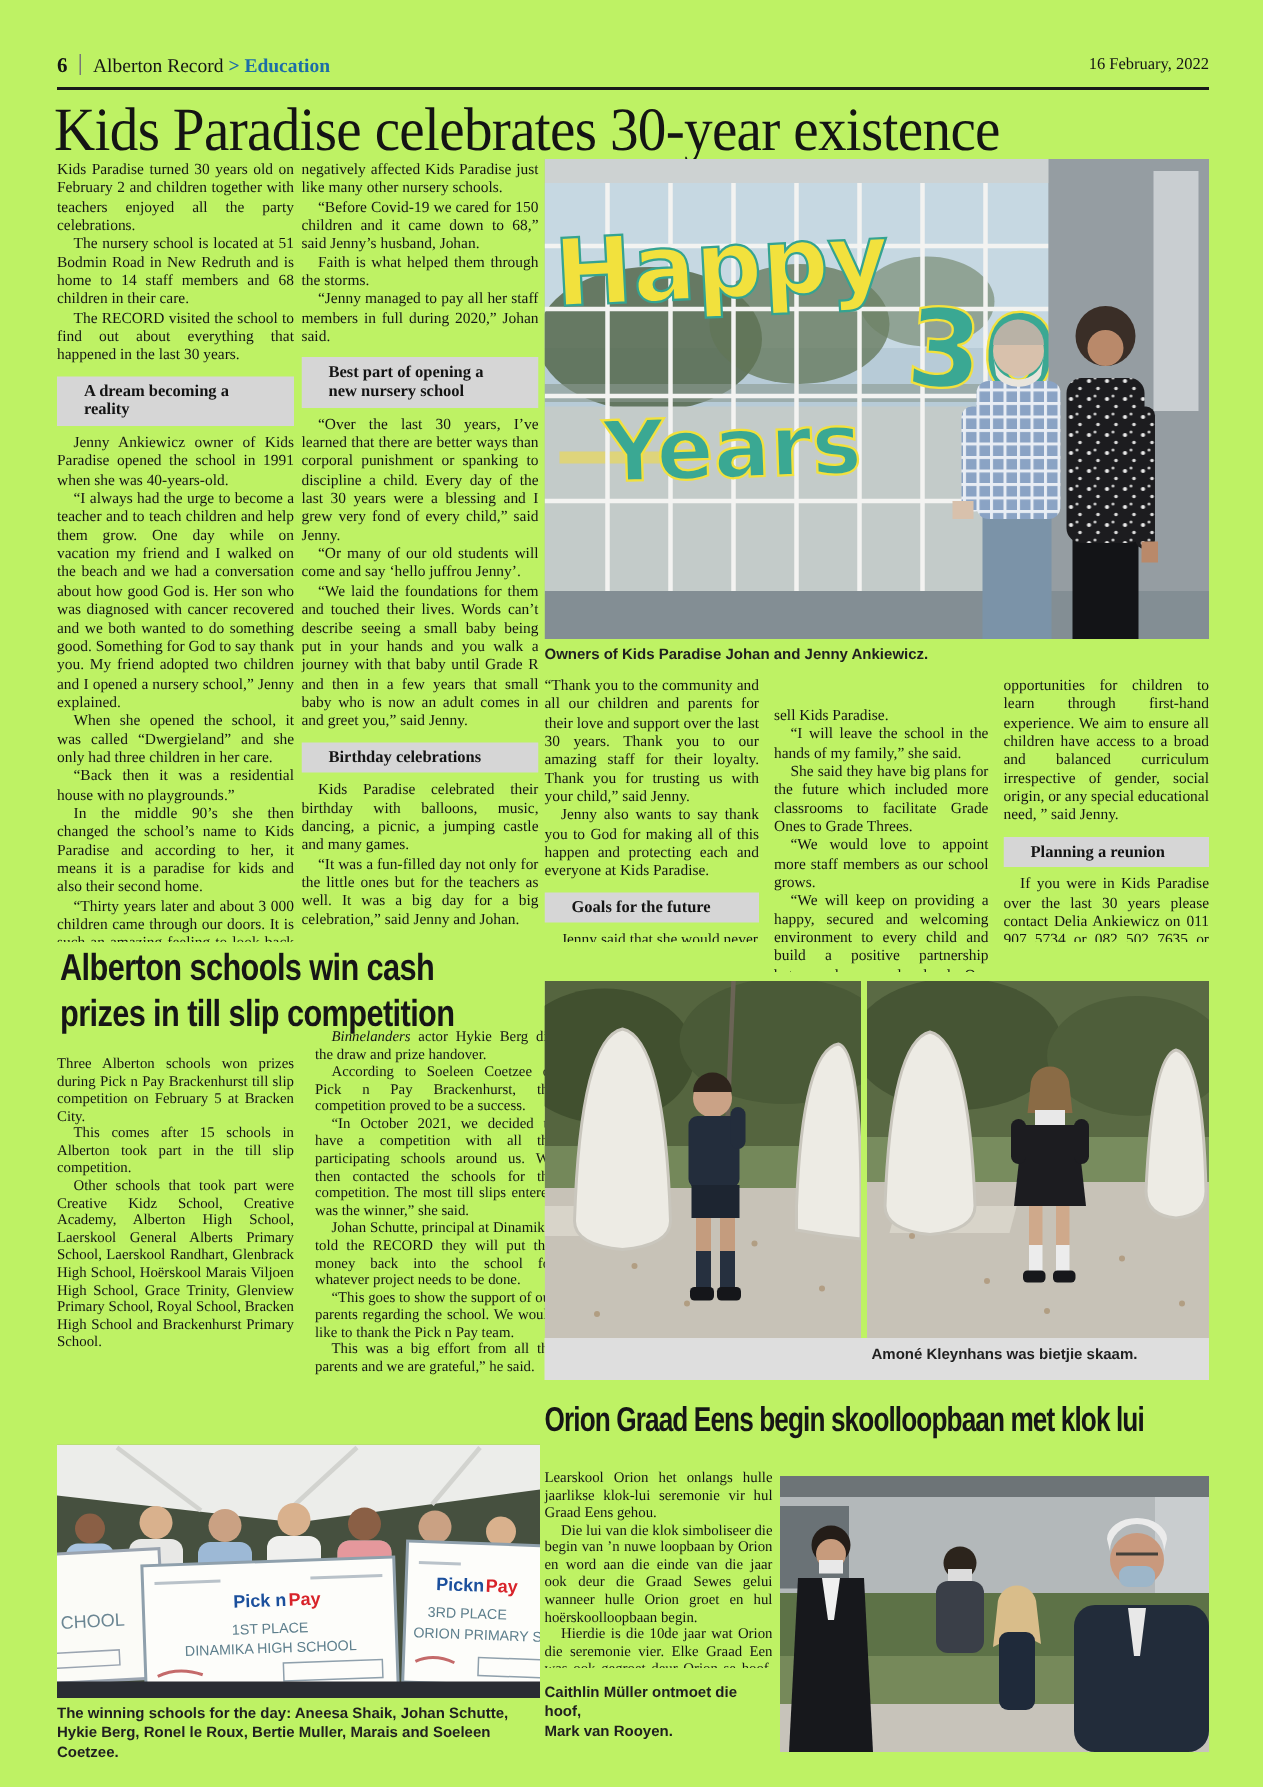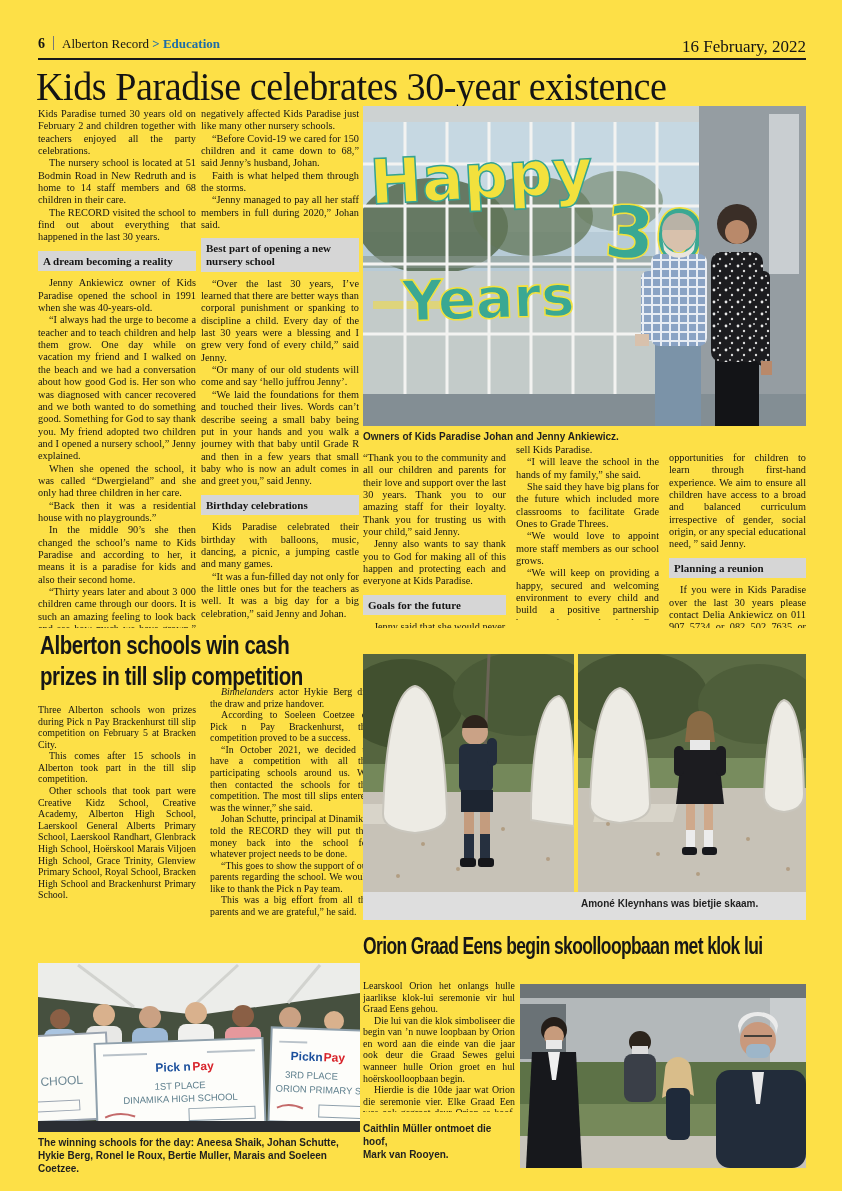--- a/index.html
+++ b/index.html
@@ -1,38 +1,38 @@
 <!DOCTYPE html>
 <html><head>
 <meta charset="utf-8">
 <style>
   html,body{margin:0;padding:0;background:#e9e9e9;}
-  .page{position:relative;width:842px;height:1191px;background:#fde047;overflow:hidden;
+  .page{position:relative;width:842px;height:1191px;background:#bef264;overflow:hidden;
         font-family:"Liberation Serif",serif;color:#141414;}
   .abs{position:absolute;}
   
   .masthead{left:38px;top:36px;width:768px;height:20px;font-size:13px;}
   .pgnum{font-weight:bold;font-size:14px;}
   .mast-div{display:inline-block;width:1px;height:14px;background:#777;margin:0 8px -2px 8px;}
   .blue{color:#1d6ca8;font-weight:bold;}
-  .mast-date{position:absolute;right:0;top:1px;font-size:17px;}
+  .mast-date{position:absolute;right:0;top:1px;font-size:11px;}
   .head-rule{left:38px;top:58px;width:768px;height:2px;background:#1a1a1a;}
   
   .main-headline{left:36px;top:62px;width:820px;margin:0;font-weight:normal;font-size:41px;
                  letter-spacing:-0.5px;transform:scaleX(0.93);transform-origin:left top;white-space:nowrap;}
   .sans-headline{font-family:"Liberation Sans",sans-serif;font-weight:bold;margin:0;
                  transform-origin:left top;white-space:nowrap;color:#161616;}
   .h-article2{left:40px;top:630px;font-size:25px;line-height:1.22;letter-spacing:-0.5px;transform:scaleX(0.82);white-space:normal;width:400px;}
   .h-article3{left:363px;top:933px;font-size:23px;letter-spacing:-0.8px;transform:scaleX(0.76);}
   
   .col{overflow:hidden;}
   .col p{margin:0;text-align:justify;font-size:10.3px;line-height:1.2;}
   .col p.ind{text-indent:11px;}
   .col .subhead{display:block;background:#d6d6d6;font-weight:bold;font-size:11px;line-height:1.15;
-                padding:4px 5px;margin:7px 0 6px 0;text-align:left;}
+                padding:4px 18px;margin:7px 0 6px 0;text-align:left;}
   .col.small p{font-size:9.9px;line-height:1.17;}
   
   .caption{font-family:"Liberation Sans",sans-serif;font-weight:bold;font-size:10px;line-height:1.32;color:#1f1f1f;}
   .cap-strip{background:#dedede;}
   .photo{overflow:hidden;}
   .photo svg{display:block;}
   .r{}
 </style>
 </head>
 <body>
@@ -150,21 +150,21 @@
     </svg>
   </div>
   <div class="abs caption" style="left:363px;top:430px;width:443px">Owners of Kids Paradise Johan and Jenny Ankiewicz.</div>
 
   <div class="abs col" style="left:363px;top:452px;width:143px;height:176px">
     <p>“Thank you to the community and all our children and parents for their love and support over the last 30 years. Thank you to our amazing staff for their loyalty. Thank you for trusting us with your child,” said Jenny.</p>
     <p class="ind">Jenny also wants to say thank you to God for making all of this happen and protecting each and everyone at Kids Paradise.</p>
     <span class="subhead">Goals for the future</span>
     <p class="ind">Jenny said that she would never</p>
   </div>
-  <div class="abs col" style="left:516px;top:444px;width:143px;height:176px">
+  <div class="abs col" style="left:516px;top:472px;width:143px;height:176px">
     <p>sell Kids Paradise.</p>
     <p class="ind">“I will leave the school in the hands of my family,” she said.</p>
     <p class="ind">She said they have big plans for the future which included more classrooms to facilitate Grade Ones to Grade Threes.</p>
     <p class="ind">“We would love to appoint more staff members as our school grows.</p>
     <p class="ind">“We will keep on providing a happy, secured and welcoming environment to every child and build a positive partnership between home and school. Our goal is to keep on stimulating and challenging</p>
   </div>
   <div class="abs col" style="left:669px;top:452px;width:137px;height:176px">
     <p>opportunities for children to learn through first-hand experience. We aim to ensure all children have access to a broad and balanced curriculum irrespective of gender, social origin, or any special educational need, ” said Jenny.</p>
     <span class="subhead">Planning a reunion</span>
     <p class="ind">If you were in Kids Paradise over the last 30 years please contact Delia Ankiewicz on 011 907 5734 or 082 502 7635 or send an email to kidsparadisealberton@gmail.com</p>

